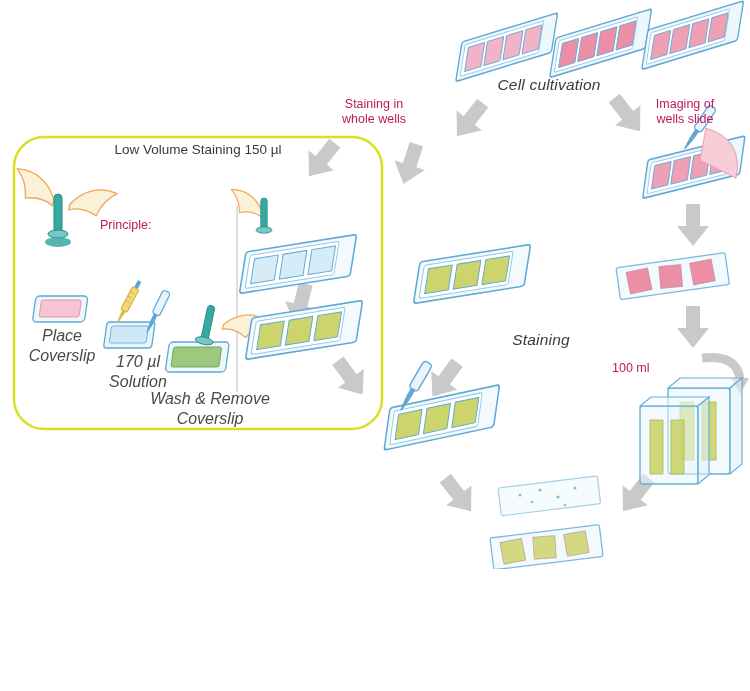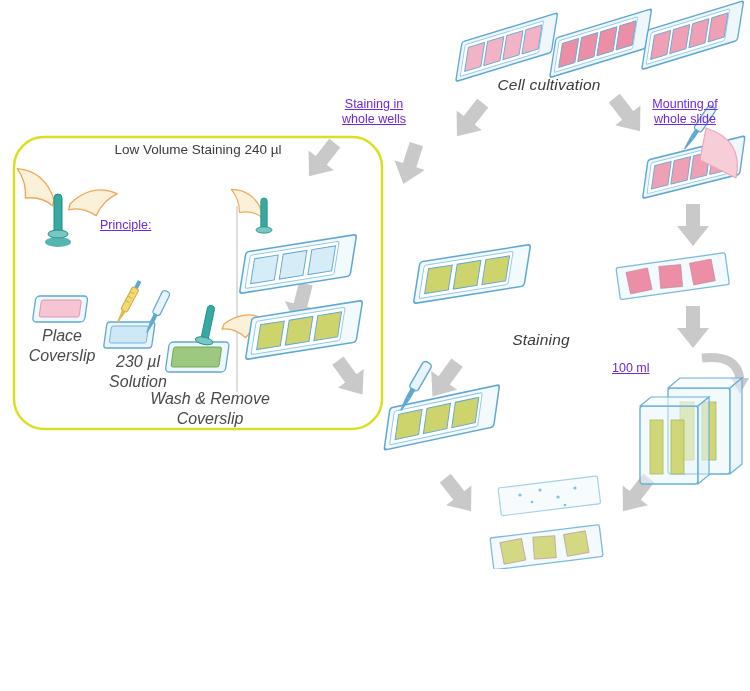--- a/index.html
+++ b/index.html
@@ -2,21 +2,21 @@
 <html><head>
 <meta charset="utf-8">
 <style>
   * { margin:0; padding:0; box-sizing:border-box; }
   html,body { background:#ffffff; font-family:"Liberation Sans", sans-serif; }
   .canvas { position:relative; width:750px; height:569px; background:#ffffff; overflow:hidden; }
   .art { position:absolute; left:0; top:0; }
   .lbl { position:absolute; white-space:nowrap; }
   .center { transform:translateX(-50%); text-align:center; }
   .stage { font-style:italic; font-size:15.5px; color:#3b3b3b; letter-spacing:0.2px; }
-  .branch { font-size:12.5px; color:#6d28d9; line-height:1.22;text-decoration:underline; }
+  .branch { font-size:12.5px; color:#be185d; line-height:1.22; }
   .caption { font-style:italic; font-size:16px; color:#4a4a4a; line-height:1.25; }
   .box-title { font-size:13.5px; color:#3a3a3a; line-height:1.34; }
   .line { display:block; }
 </style>
 </head>
 <body>
 
 <div class="canvas">
 
   <svg class="art" width="750" height="691" viewBox="0 0 750 691">
@@ -184,37 +184,37 @@
   </svg>
 
   <div class="lbl center stage" style="left:549px; top:76px">Cell cultivation</div>
 
   <div class="lbl center branch" style="left:374px; top:97px">
     <span class="line">Staining in</span>
     <span class="line">whole wells</span>
   </div>
 
   <div class="lbl center branch" style="left:685px; top:97px">
-    <span class="line">Mounting of</span>
-    <span class="line">whole slide</span>
+    <span class="line">Imaging of</span>
+    <span class="line">wells slide</span>
   </div>
 
   <div class="lbl center box-title" style="left:198px; top:141px">
-    <span class="line">Low Volume Staining 240 µl</span>
+    <span class="line">Low Volume Staining 150 µl</span>
   </div>
 
   <div class="lbl branch" style="left:100px; top:218px">Principle:</div>
 
   <div class="lbl center caption" style="left:62px; top:326px">
     <span class="line">Place</span>
     <span class="line">Coverslip</span>
   </div>
 
   <div class="lbl center caption" style="left:138px; top:352px">
-    <span class="line">230 µl</span>
+    <span class="line">170 µl</span>
     <span class="line">Solution</span>
   </div>
 
   <div class="lbl center caption" style="left:210px; top:389px">
     <span class="line">Wash &amp; Remove</span>
     <span class="line">Coverslip</span>
   </div>
 
   <div class="lbl center stage" style="left:541px; top:331px">Staining</div>
 

